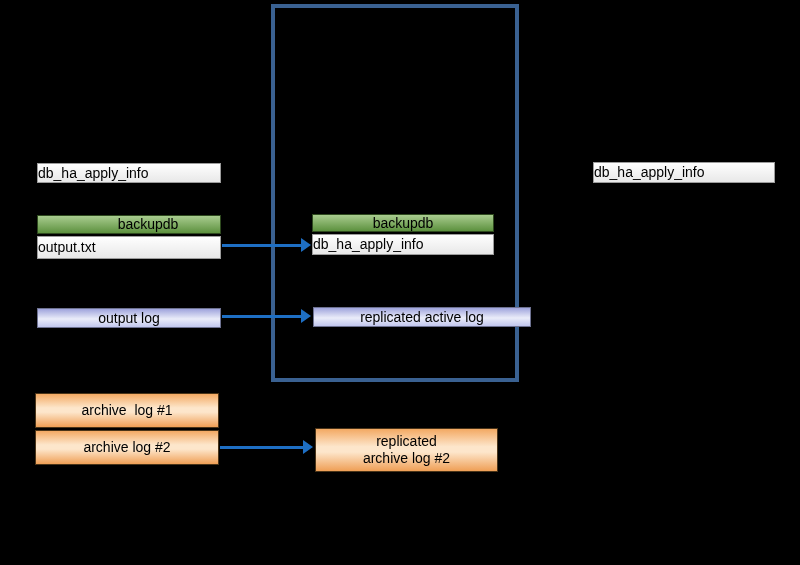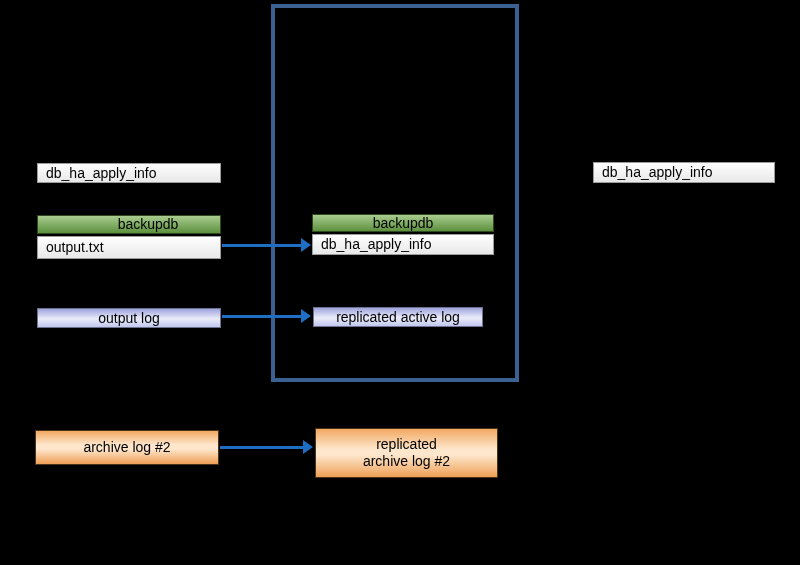--- a/index.html
+++ b/index.html
@@ -37,21 +37,20 @@
     justify-content: center;
     font-size: 14px;
     color: var(--box-text, #000000);
     white-space: pre-wrap;
     line-height: 17px;
     text-align: center;
     z-index: 2;
   }
   .box.align-left {
     justify-content: flex-start;
-    padding-left: 8px;
     text-align: left;
   }
   .box.white {
     background: linear-gradient(180deg, var(--white-top) 0%, var(--white-bottom) 100%);
     border: 1px solid var(--white-border);
   }
   .box.green {
     background: linear-gradient(180deg, var(--green-top) 0%, var(--green-bottom) 100%);
     border: 1px solid var(--green-border);
   }
@@ -97,30 +96,31 @@
   <div class="container-frame"></div>
 
   <div class="box white align-left" style="left:37px; top:163px; width:184px; height:20px;">db_ha_apply_info</div>
 
   <div class="box green" style="left:37px; top:215px; width:184px; height:19px;padding-left:38px;">backupdb</div>
 
   <div class="box white align-left" style="left:37px; top:236px; width:184px; height:23px;">output.txt</div>
 
   <div class="box lavender" style="left:37px; top:308px; width:184px; height:20px;">output log</div>
 
+  <div class="box orange" style="left:35px; top:393px; width:184px; height:35px;">archive  log #1</div>
 
   <div class="box orange" style="left:35px; top:430px; width:184px; height:35px;">archive log #2</div>
 
   <div class="box green" style="left:312px; top:214px; width:182px; height:18px;">backupdb</div>
 
   <div class="box white align-left" style="left:312px; top:234px; width:182px; height:21px;">db_ha_apply_info</div>
 
-  <div class="box lavender" style="left:313px; top:307px; width:170px; height:20px;">replicated active log</div>
+  <div class="box lavender" style="left:313px; top:307px; width:218px; height:20px;">replicated active log</div>
 
-  <div class="box orange" style="left:315px; top:428px; width:183px; height:50px;">replicated
+  <div class="box orange" style="left:315px; top:428px; width:183px; height:44px;">replicated
 archive log #2</div>
 
   <div class="box white align-left" style="left:593px; top:162px; width:182px; height:21px;">db_ha_apply_info</div>
 
   <div class="arrow" style="left:222px; top:238px; width:89px;">
     <div class="shaft"></div>
     <div class="head"></div>
   </div>
 
   <div class="arrow" style="left:222px; top:309px; width:89px;">

